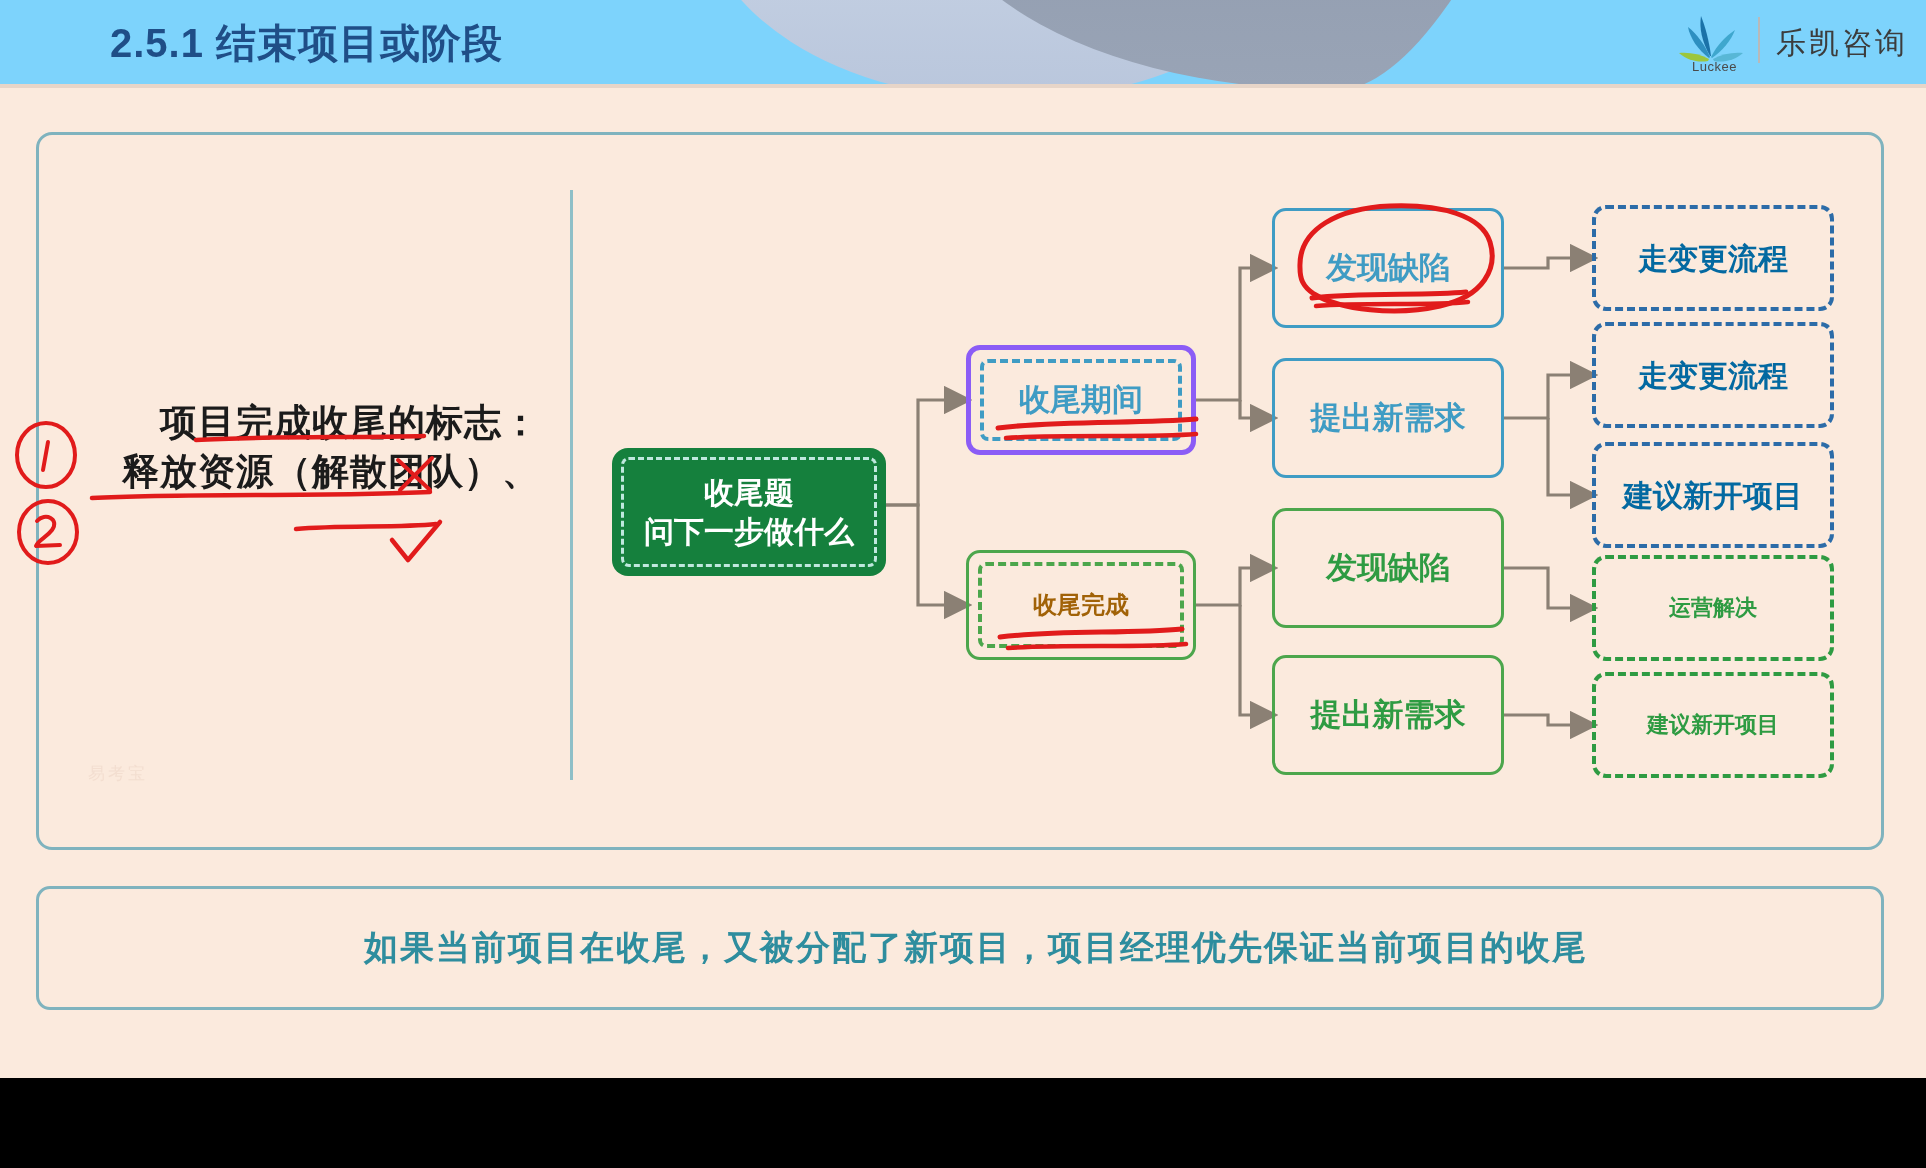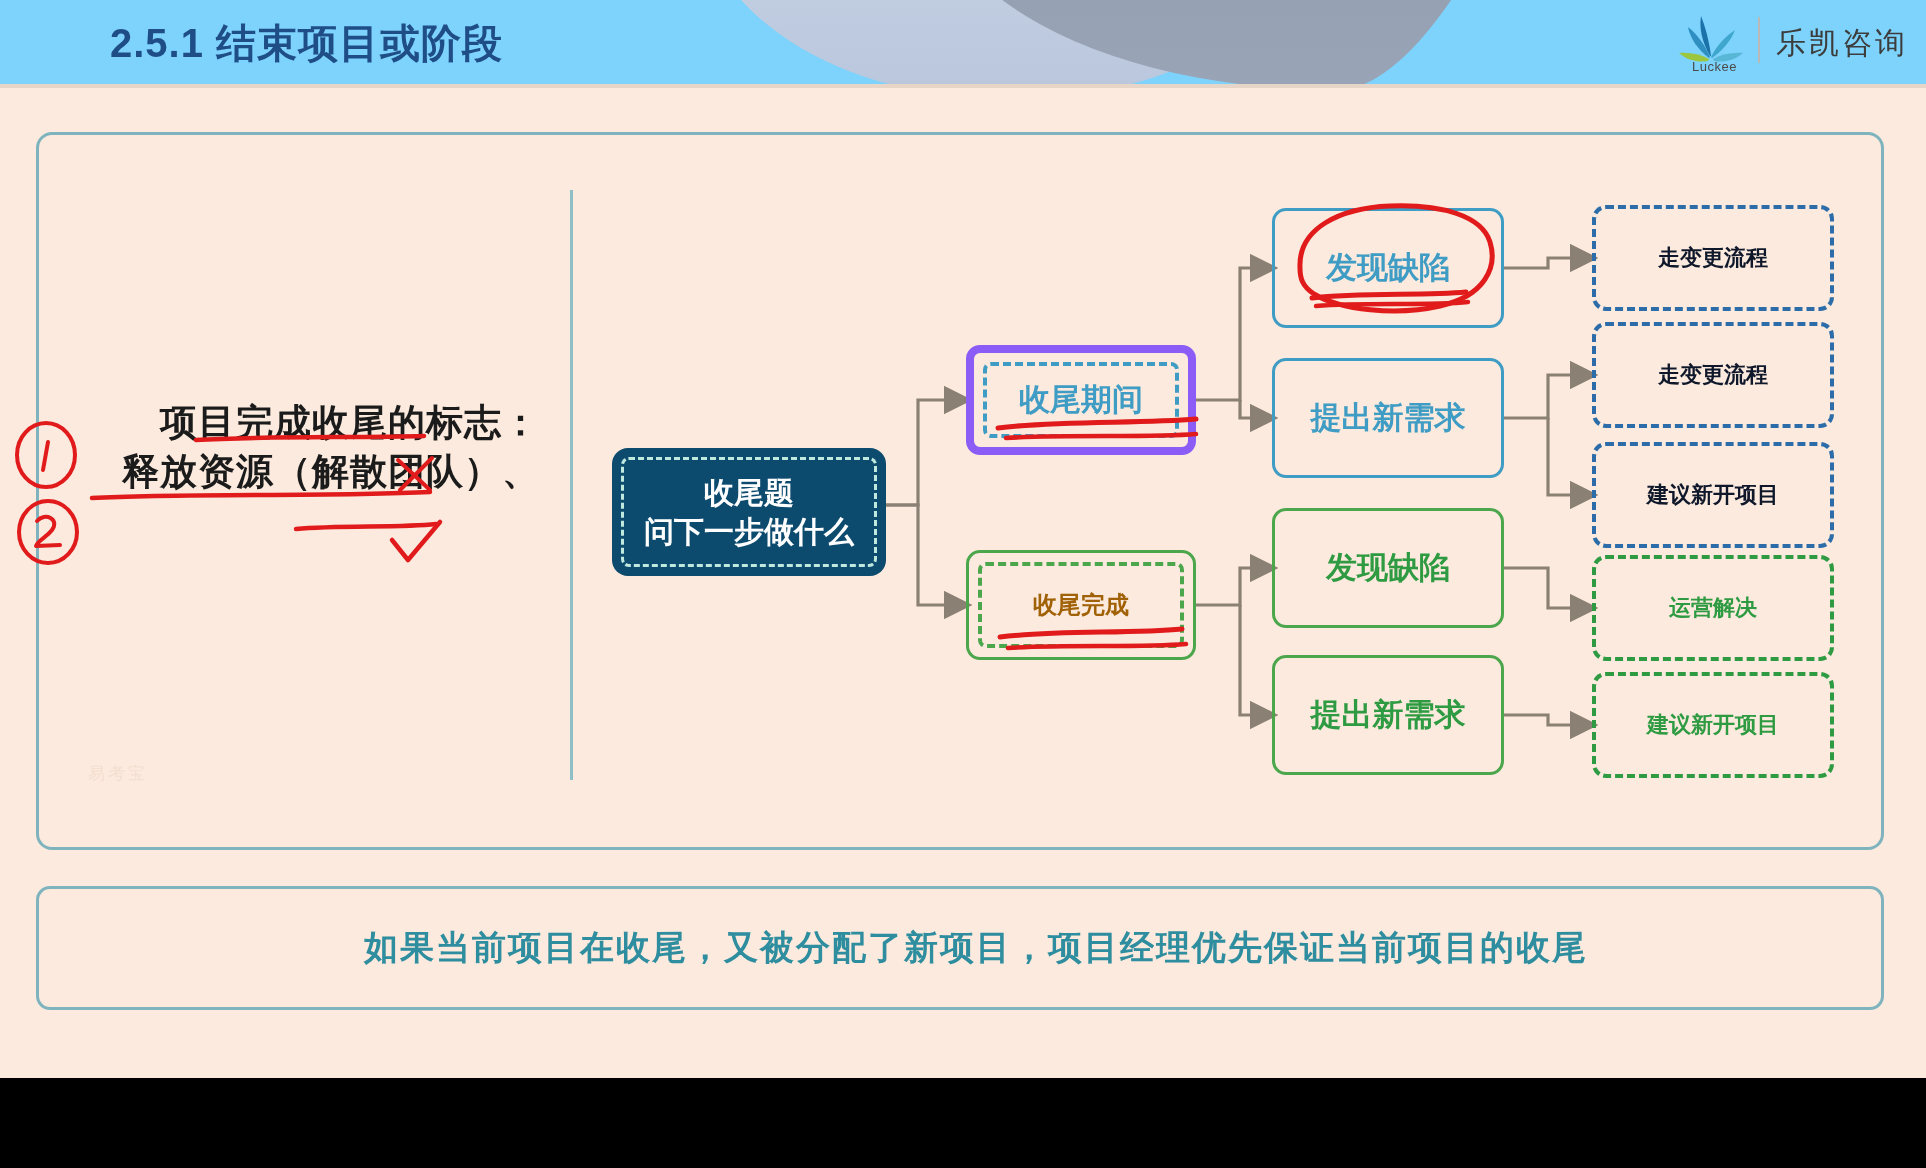--- a/index.html
+++ b/index.html
@@ -41,32 +41,32 @@
   .stmt .ln{position:relative;display:block;white-space:nowrap;}
 
   .watermark{position:absolute;left:88px;top:762px;font-size:17px;color:#F3DED0;letter-spacing:3px;}
 
   
   .node{position:absolute;box-sizing:border-box;display:flex;align-items:center;justify-content:center;
       text-align:center;font-weight:bold;border-radius:14px;line-height:1.3;}
   .node .inner{position:absolute;left:9px;top:9px;right:9px;bottom:9px;border-radius:8px;box-sizing:border-box;}
   .node .txt{position:relative;z-index:3;}
 
-  .n-root{background:#0c4a6e;border:0;color:#ffffff;font-size:30px;border-radius:16px;}
+  .n-root{background:#15803d;border:0;color:#ffffff;font-size:30px;border-radius:16px;}
   .n-root .inner{border:3px dashed #bfe8de;}
 
-  .n-blue{background:transparent;border:8px solid #8b5cf6;color:#3F9CC4;font-size:31px;}
+  .n-blue{background:transparent;border:5px solid #8b5cf6;color:#3F9CC4;font-size:31px;}
   .n-blue .inner{border:4px dashed #3F9CC4;}
   .n-blue-plain{background:transparent;border:3px solid #3F9CC4;color:#3F9CC4;font-size:31px;}
 
   .n-green{background:transparent;border:3px solid #4CA64C;color:#a16207;font-size:24px;}
   .n-green .inner{border:4px dashed #4CA64C;}
   .n-green-plain{background:transparent;border:3px solid #4CA64C;color:#2E9B42;font-size:31px;}
 
-  .n-dash-blue{background:transparent;border:4px dashed #2C6CA8;color:#0f172a;font-size:22px;}
+  .n-dash-blue{background:transparent;border:4px dashed #2C6CA8;color:#0369a1;font-size:30px;}
   .n-dash-green{background:transparent;border:4px dashed #2E9B42;color:#2E9B42;font-size:22px;}
 
   
   svg.wires{position:absolute;left:0;top:0;width:1926px;height:1078px;pointer-events:none;}
 
   
   svg.pen{position:absolute;left:0;top:0;width:1926px;height:1078px;pointer-events:none;}
 
   
   .banner{position:absolute;left:36px;top:886px;width:1848px;height:124px;

